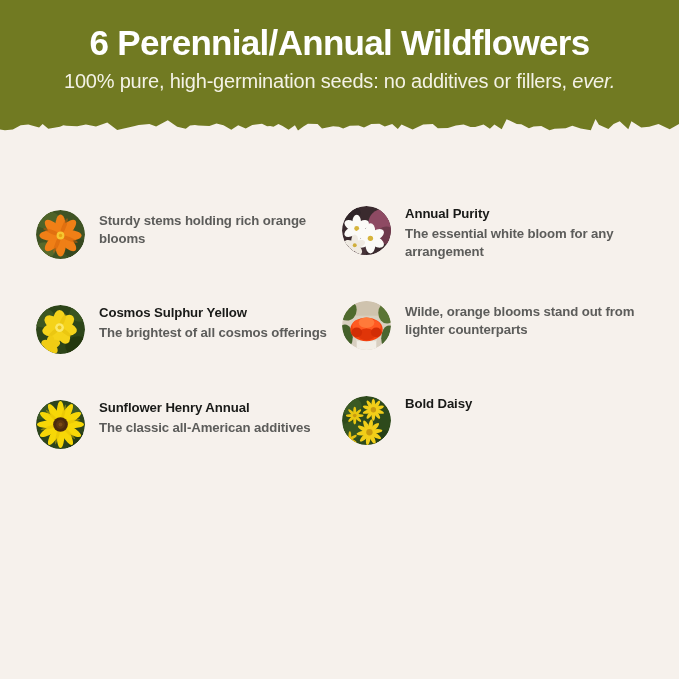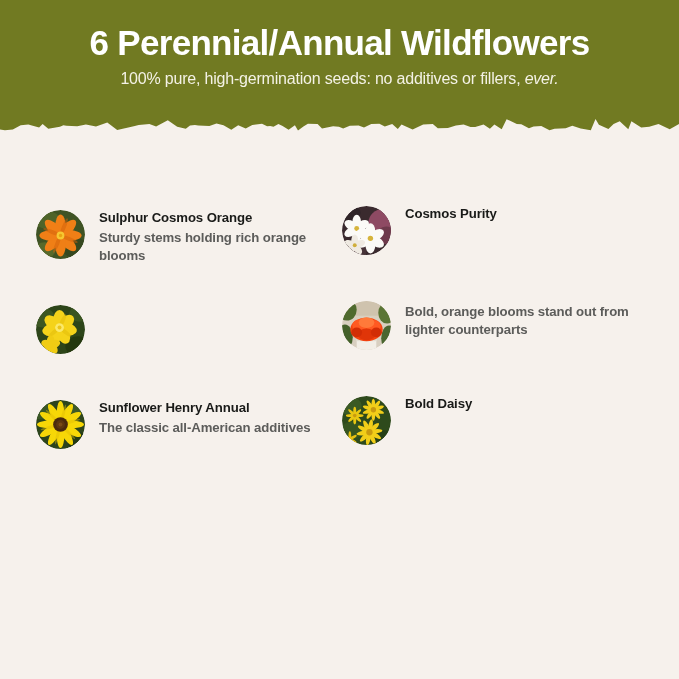--- a/index.html
+++ b/index.html
@@ -55,21 +55,21 @@
     color: #ffffff;
     font-size: 35px;
     font-weight: bold;
     letter-spacing: -0.7px;
     line-height: 1.08;
     text-align: center;
     white-space: nowrap;
   }
   .banner-subtitle {
     color: #f4f2e6;
-    font-size: 16px;
+    font-size: 20px;
     font-weight: normal;
     letter-spacing: -0.2px;
     line-height: 1.2;
     text-align: center;
     margin-top: 7px;
     white-space: nowrap;
   }
   .banner-subtitle .em {
     font-style: italic;
   }
@@ -186,21 +186,20 @@
                   <ellipse rx="4" ry="20" cy="-18" transform="rotate(202)"></ellipse>
                   <ellipse rx="4" ry="20" cy="-18" transform="rotate(292)"></ellipse>
                 </g>
                 <circle r="8" fill="#f6c731"></circle>
                 <circle r="3.5" fill="#e8a310"></circle>
               </g>
             </g>
           </svg>
         </div>
         <div class="item-text">
-          <div class="item-name">Sulphur Cosmos Orange</div>
           <div class="item-desc">Sturdy stems holding rich orange blooms</div>
         </div>
       </div>
     </div>
 
     <div class="cell col-right">
       <div class="item">
         <div class="thumb">
           <svg viewBox="0 0 100 100">
             <defs>
@@ -243,21 +242,22 @@
                   <ellipse rx="7" ry="12" cy="-10" transform="rotate(144)"></ellipse>
                   <ellipse rx="7" ry="12" cy="-10" transform="rotate(216)"></ellipse>
                   <ellipse rx="7" ry="12" cy="-10" transform="rotate(288)"></ellipse>
                 </g>
                 <circle r="4" fill="#cfae3c"></circle>
               </g>
             </g>
           </svg>
         </div>
         <div class="item-text">
-          <div class="item-name">Cosmos Purity</div>
+          <div class="item-name">Annual Purity</div>
+          <div class="item-desc">The essential white bloom for any arrangement</div>
         </div>
       </div>
     </div>
 
     <div class="cell col-left">
       <div class="item">
         <div class="thumb">
           <svg viewBox="0 0 100 100">
             <defs>
                 <clipPath id="c2">
@@ -291,20 +291,24 @@
                 <g fill="#f0cc14">
                   <ellipse rx="8" ry="12" cy="-8" transform="rotate(0)"></ellipse>
                   <ellipse rx="8" ry="12" cy="-8" transform="rotate(72)"></ellipse>
                   <ellipse rx="8" ry="12" cy="-8" transform="rotate(144)"></ellipse>
                   <ellipse rx="8" ry="12" cy="-8" transform="rotate(216)"></ellipse>
                   <ellipse rx="8" ry="12" cy="-8" transform="rotate(288)"></ellipse>
                 </g>
               </g>
             </g>
           </svg>
+        </div>
+        <div class="item-text">
+          <div class="item-name">Cosmos Sulphur Yellow</div>
+          <div class="item-desc">The brightest of all cosmos offerings</div>
         </div>
       </div>
     </div>
 
     <div class="cell col-right">
       <div class="item">
         <div class="thumb">
           <svg viewBox="0 0 100 100">
             <defs>
                 <clipPath id="c3">
@@ -326,21 +330,21 @@
                 <ellipse cx="64" cy="52" rx="15" ry="13" fill="#ff5a22"></ellipse>
                 <ellipse cx="50" cy="68" rx="18" ry="12" fill="#e03508"></ellipse>
                 <ellipse cx="50" cy="44" rx="16" ry="11" fill="#ff7a3a"></ellipse>
                 <ellipse cx="30" cy="64" rx="11" ry="10" fill="#d22d05"></ellipse>
                 <ellipse cx="70" cy="64" rx="11" ry="10" fill="#d22d05"></ellipse>
               </g>
             </g>
           </svg>
         </div>
         <div class="item-text">
-          <div class="item-desc">Bold, orange blooms stand out from lighter counterparts</div>
+          <div class="item-desc">Wilde, orange blooms stand out from lighter counterparts</div>
         </div>
       </div>
     </div>
 
     <div class="cell col-left">
       <div class="item">
         <div class="thumb">
           <svg viewBox="0 0 100 100">
             <defs>
                 <clipPath id="c4">

